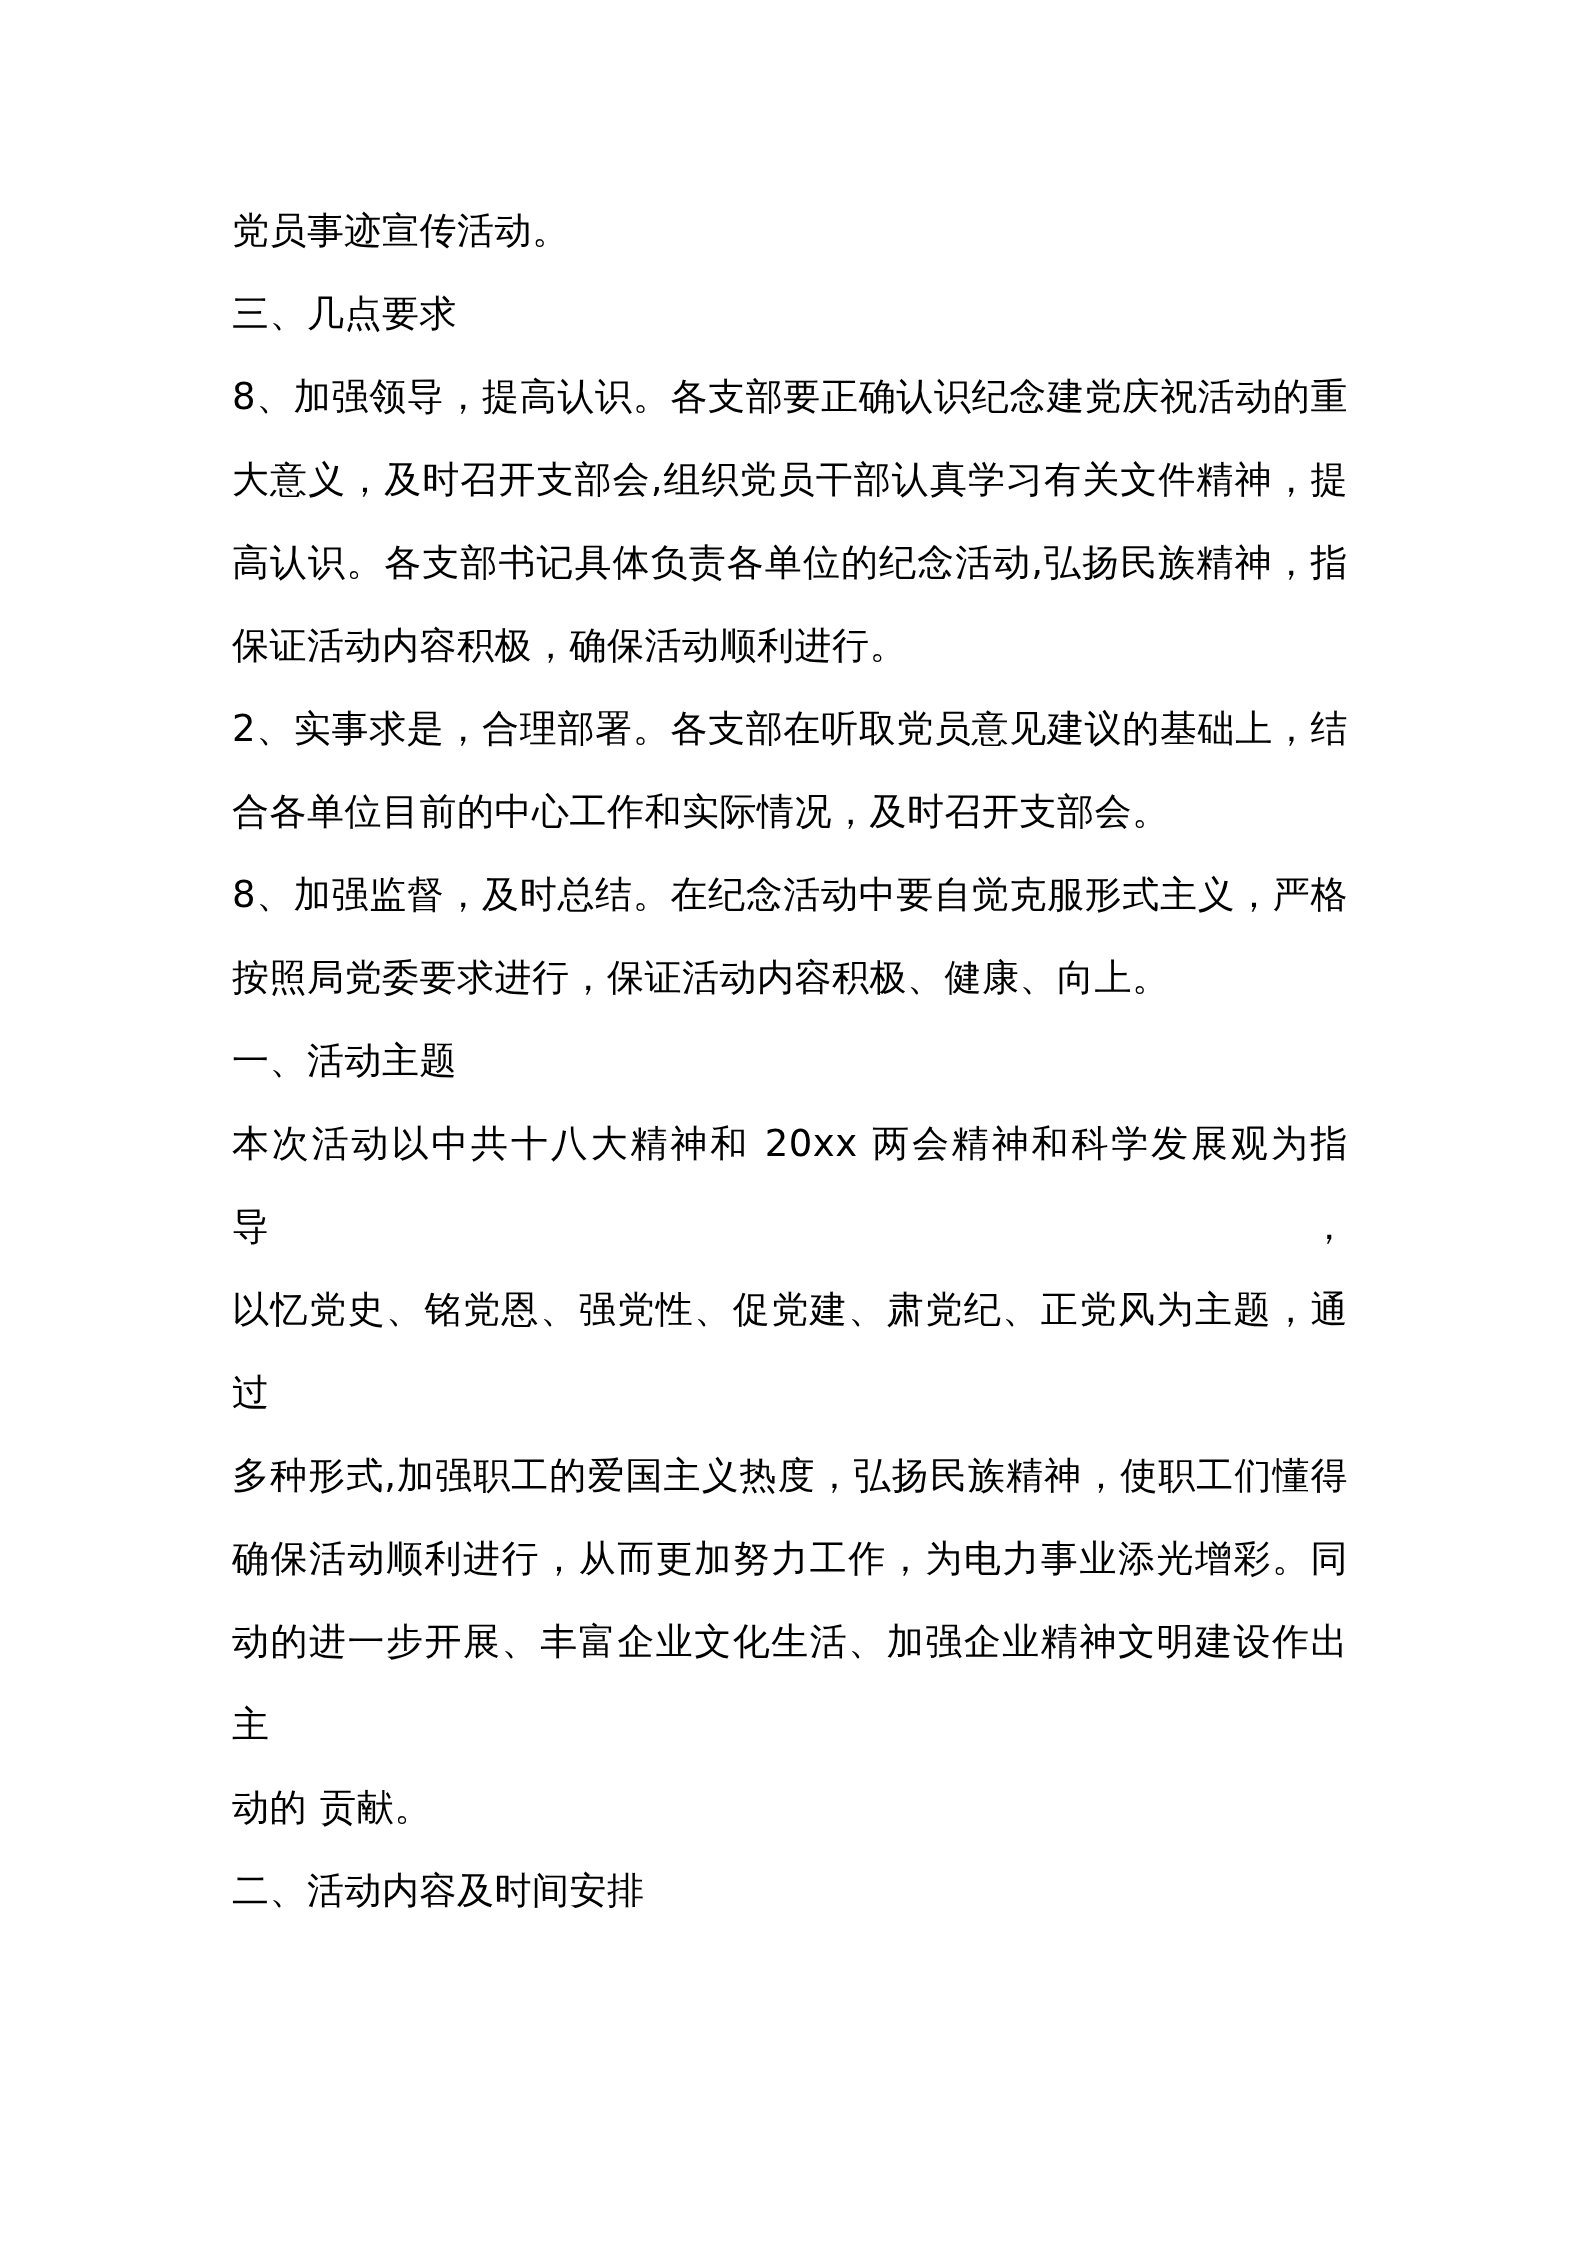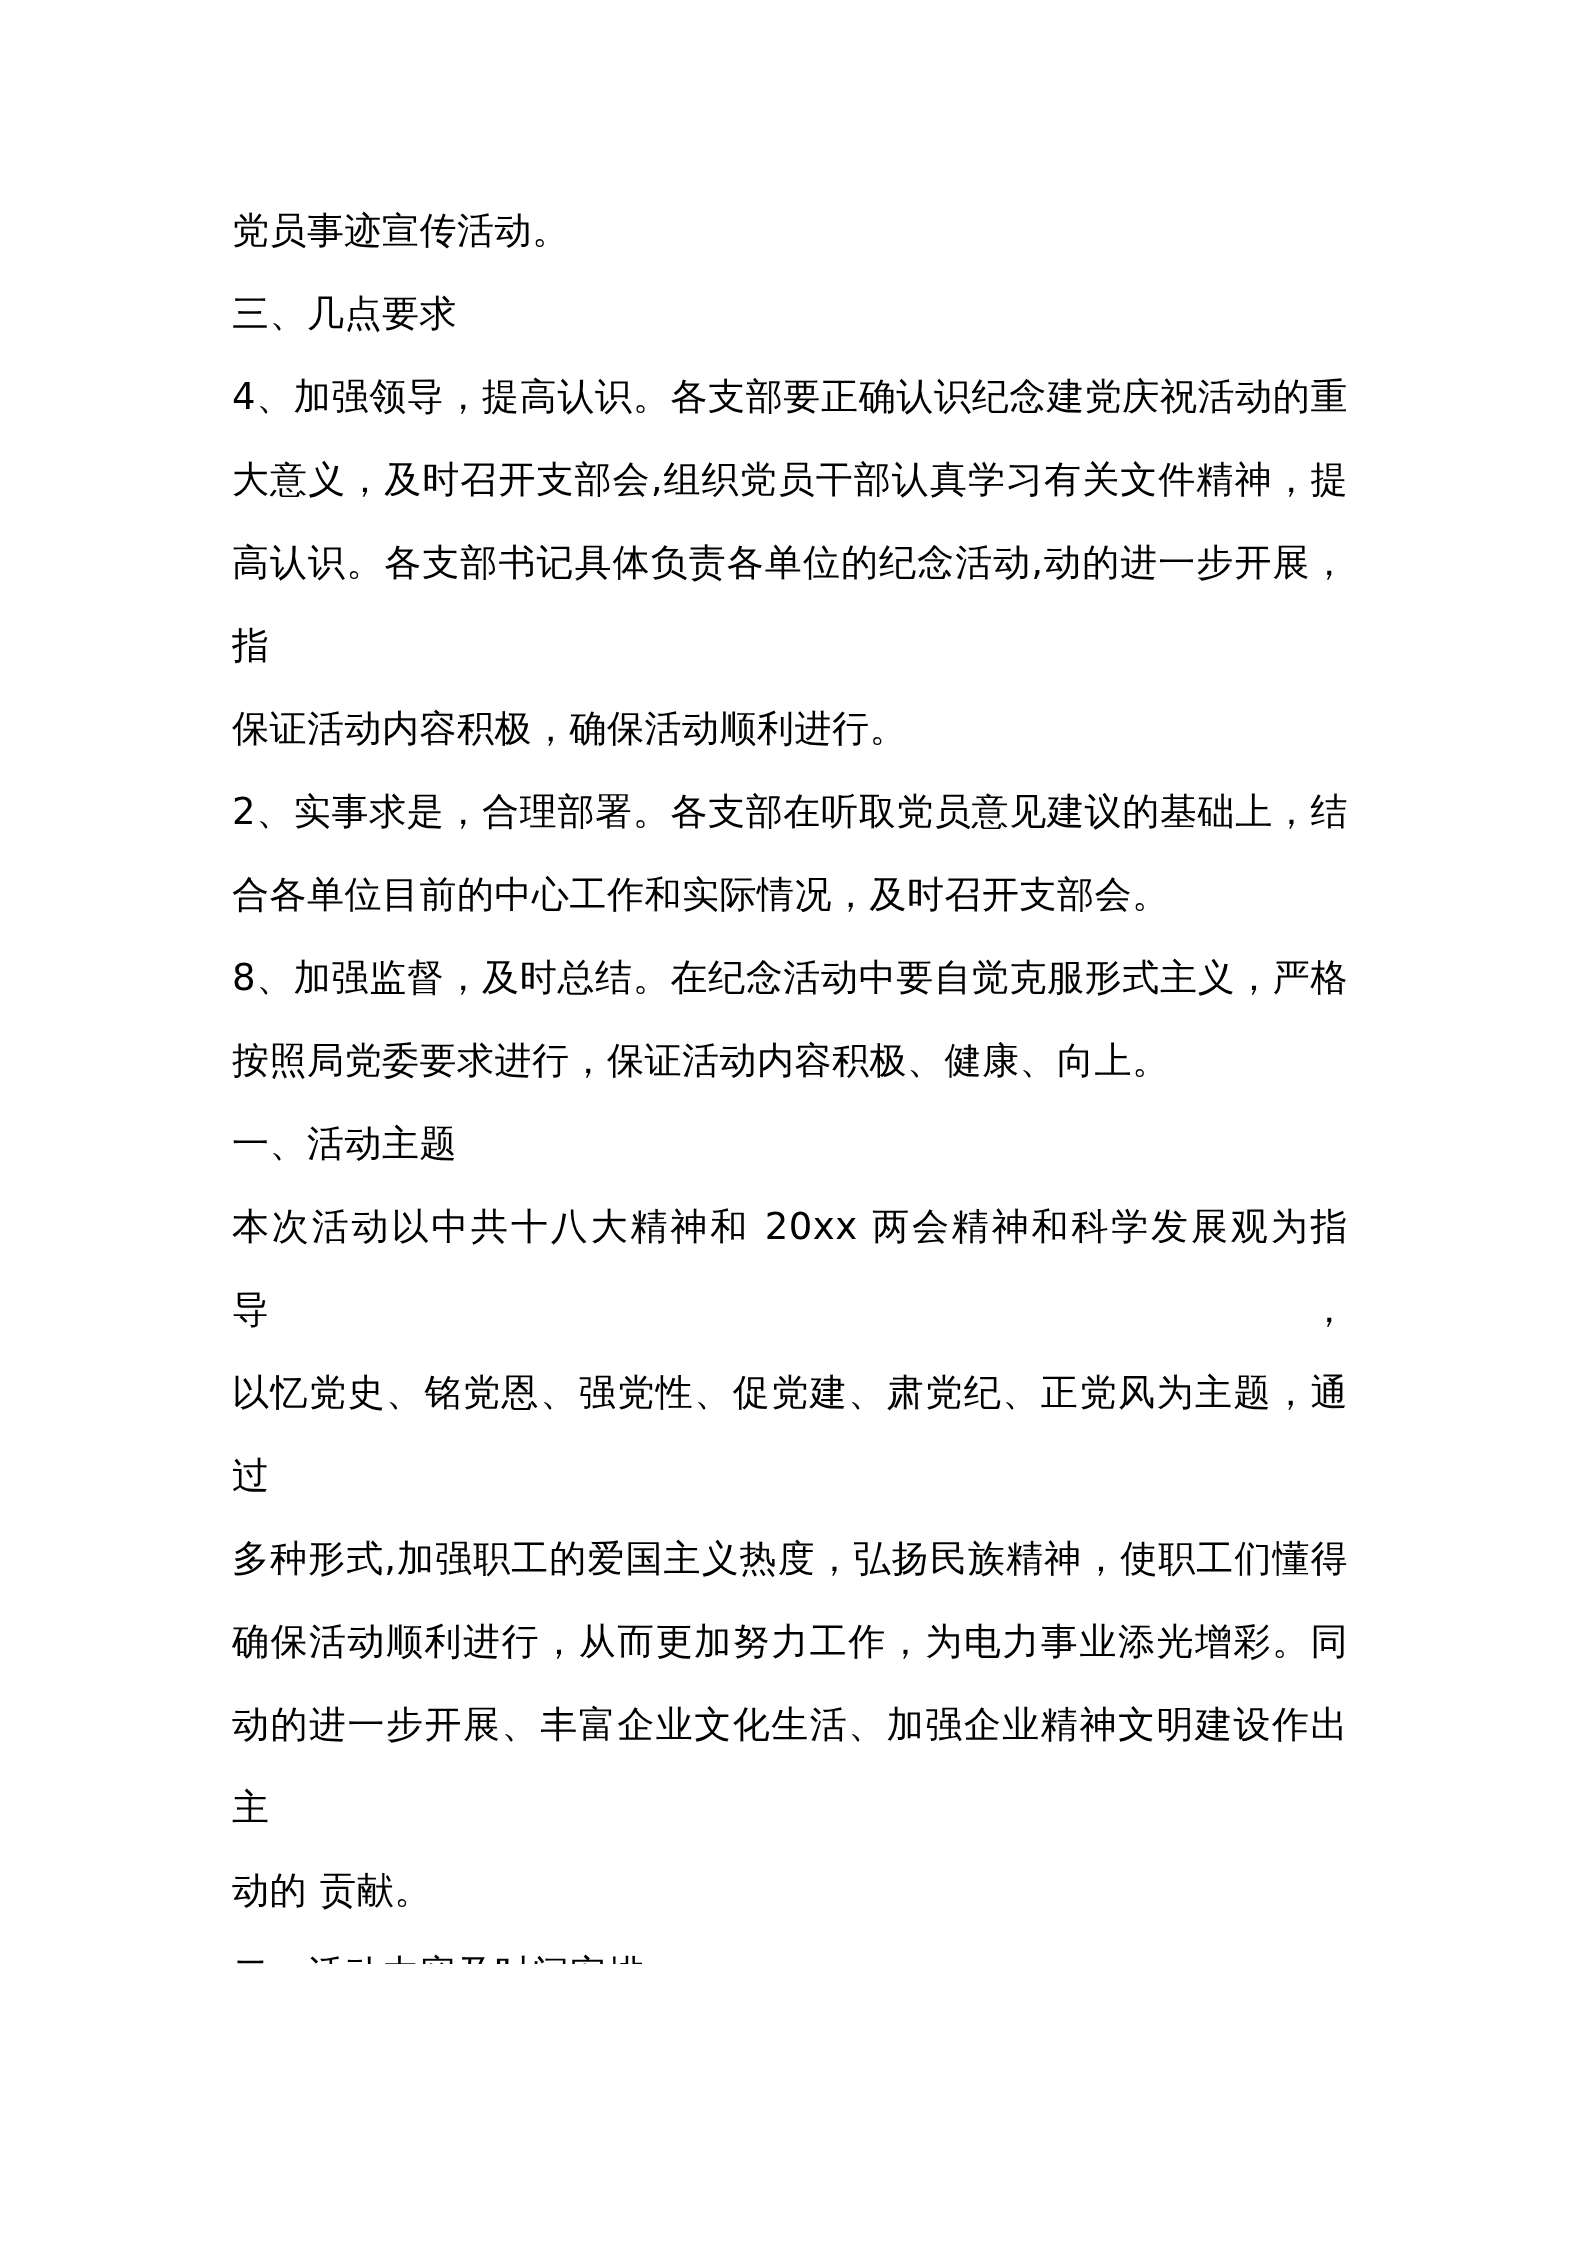--- a/index.html
+++ b/index.html
@@ -40,23 +40,23 @@
     white-space: pre;
   }
 </style>
 </head>
 <body>
 
 <div class="page">
   <div class="text-column">
       <div class="line end">党员事迹宣传活动。</div>
       <div class="line end">三、几点要求</div>
-      <div class="line full">4、加强领导，提高认识。各支部要正确认识纪念建党庆祝活动的重</div>
+      <div class="line full">8、加强领导，提高认识。各支部要正确认识纪念建党庆祝活动的重</div>
       <div class="line full">大意义，及时召开支部会,组织党员干部认真学习有关文件精神，提</div>
-      <div class="line full">高认识。各支部书记具体负责各单位的纪念活动,动的进一步开展，指</div>
+      <div class="line full">高认识。各支部书记具体负责各单位的纪念活动,弘扬民族精神，指</div>
       <div class="line end">保证活动内容积极，确保活动顺利进行。</div>
       <div class="line full">2、实事求是，合理部署。各支部在听取党员意见建议的基础上，结</div>
       <div class="line end">合各单位目前的中心工作和实际情况，及时召开支部会。</div>
       <div class="line full">8、加强监督，及时总结。在纪念活动中要自觉克服形式主义，严格</div>
       <div class="line end">按照局党委要求进行，保证活动内容积极、健康、向上。</div>
       <div class="line end">一、活动主题</div>
       <div class="line full">本次活动以中共十八大精神和 20xx 两会精神和科学发展观为指导，</div>
       <div class="line full">以忆党史、铭党恩、强党性、促党建、肃党纪、正党风为主题，通过</div>
       <div class="line full">多种形式,加强职工的爱国主义热度，弘扬民族精神，使职工们懂得</div>
       <div class="line full">确保活动顺利进行，从而更加努力工作，为电力事业添光增彩。同</div>

